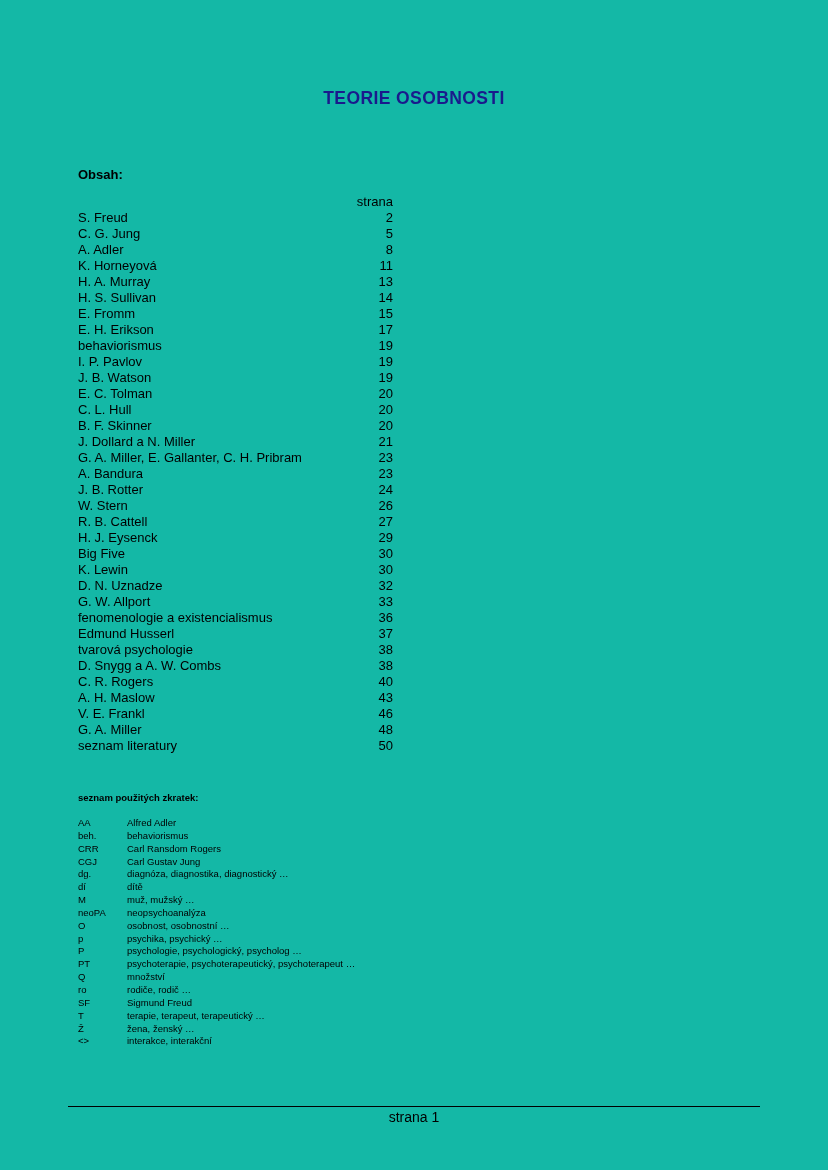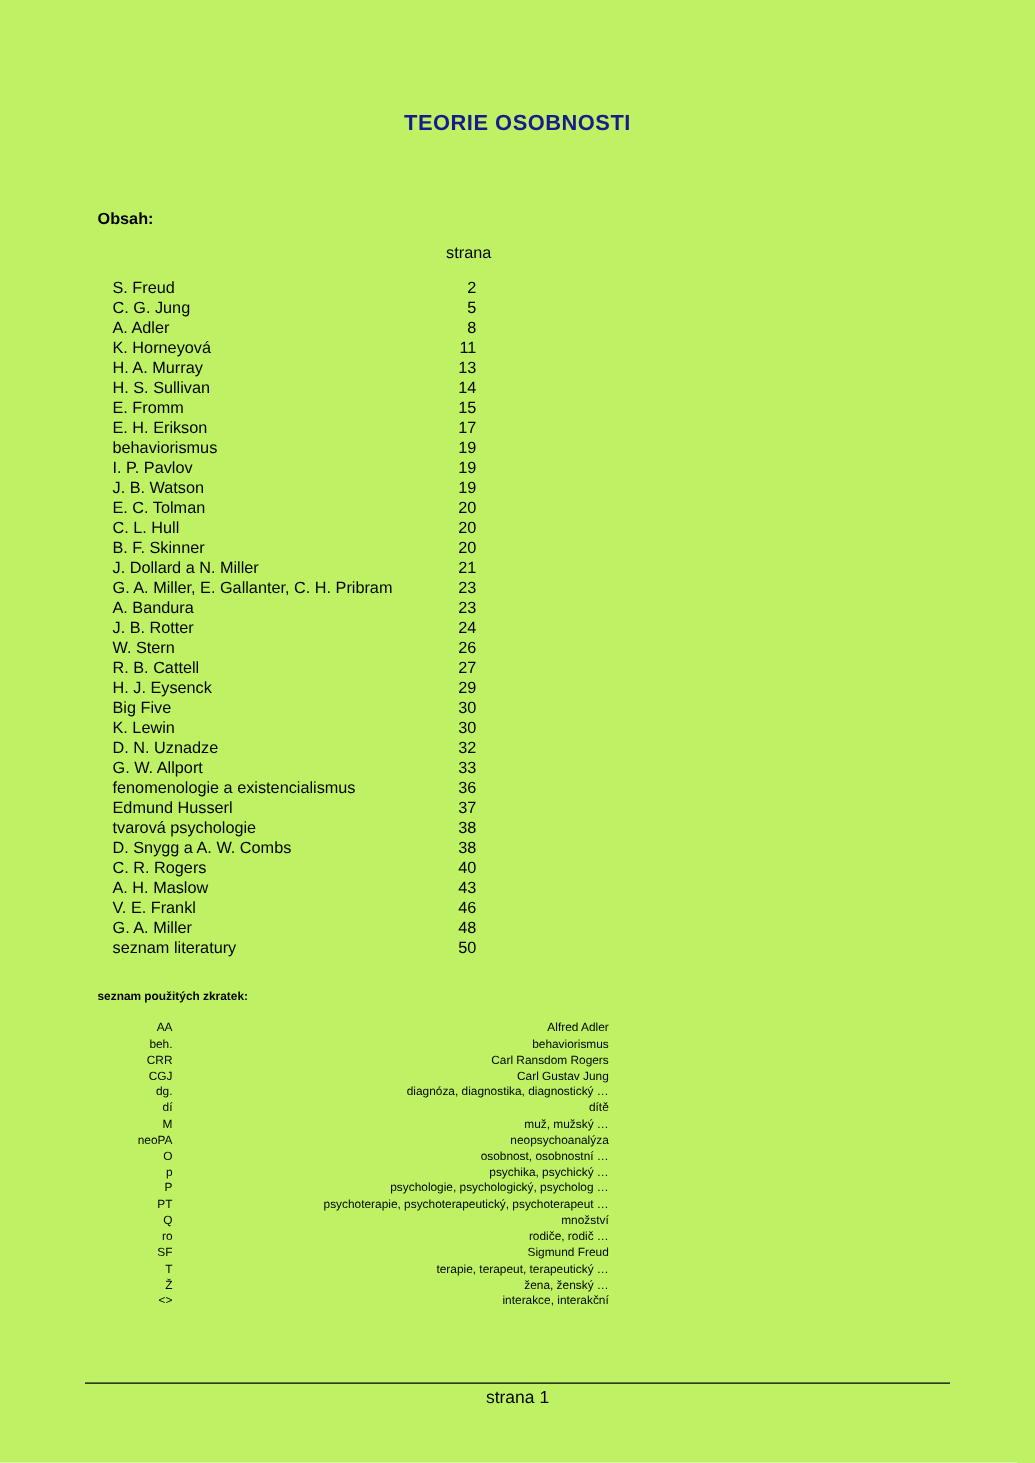--- a/index.html
+++ b/index.html
@@ -12,21 +12,21 @@
     height: 1170px;
     font-family: "Liberation Sans", sans-serif;
     color: #000000;
     position: relative;
     overflow: hidden;
   }
 
   .page {
     position: absolute;
     inset: 0;
-    background: #bef264;
+    background: #14b8a6;
   }
 
   
   .doc-title {
     position: absolute;
     left: 0;
     right: 0;
     top: 88px;
     text-align: center;
     font-size: 17.5px;
@@ -49,21 +49,21 @@
     line-height: 14px;
   }
   .toc-col-header {
     display: block;
     text-align: right;
     font-size: 13px;
     line-height: 16px;
     padding-right: 0px;
   }
   .toc-list {
-    margin: 12px;
+    margin: 0;
     padding: 0;
     list-style: none;
   }
   .toc-row {
     display: flex;
     justify-content: space-between;
     align-items: baseline;
     font-size: 13px;
     line-height: 16px;
     white-space: nowrap;
@@ -84,24 +84,23 @@
     top: 792px;
     width: 420px;
   }
   .abbr-heading {
     font-size: 9.5px;
     font-weight: bold;
     margin: 0 0 14px 0;
     line-height: 11px;
   }
   .abbr-list {
-    margin: 11px;
+    margin: 0;
     padding: 0;
     list-style: none;
-    text-align: right;
   }
   .abbr-row {
     display: flex;
     font-size: 9.5px;
     line-height: 12.85px;
     white-space: nowrap;
   }
   .abbr-key {
     flex: 0 0 49px;
   }

